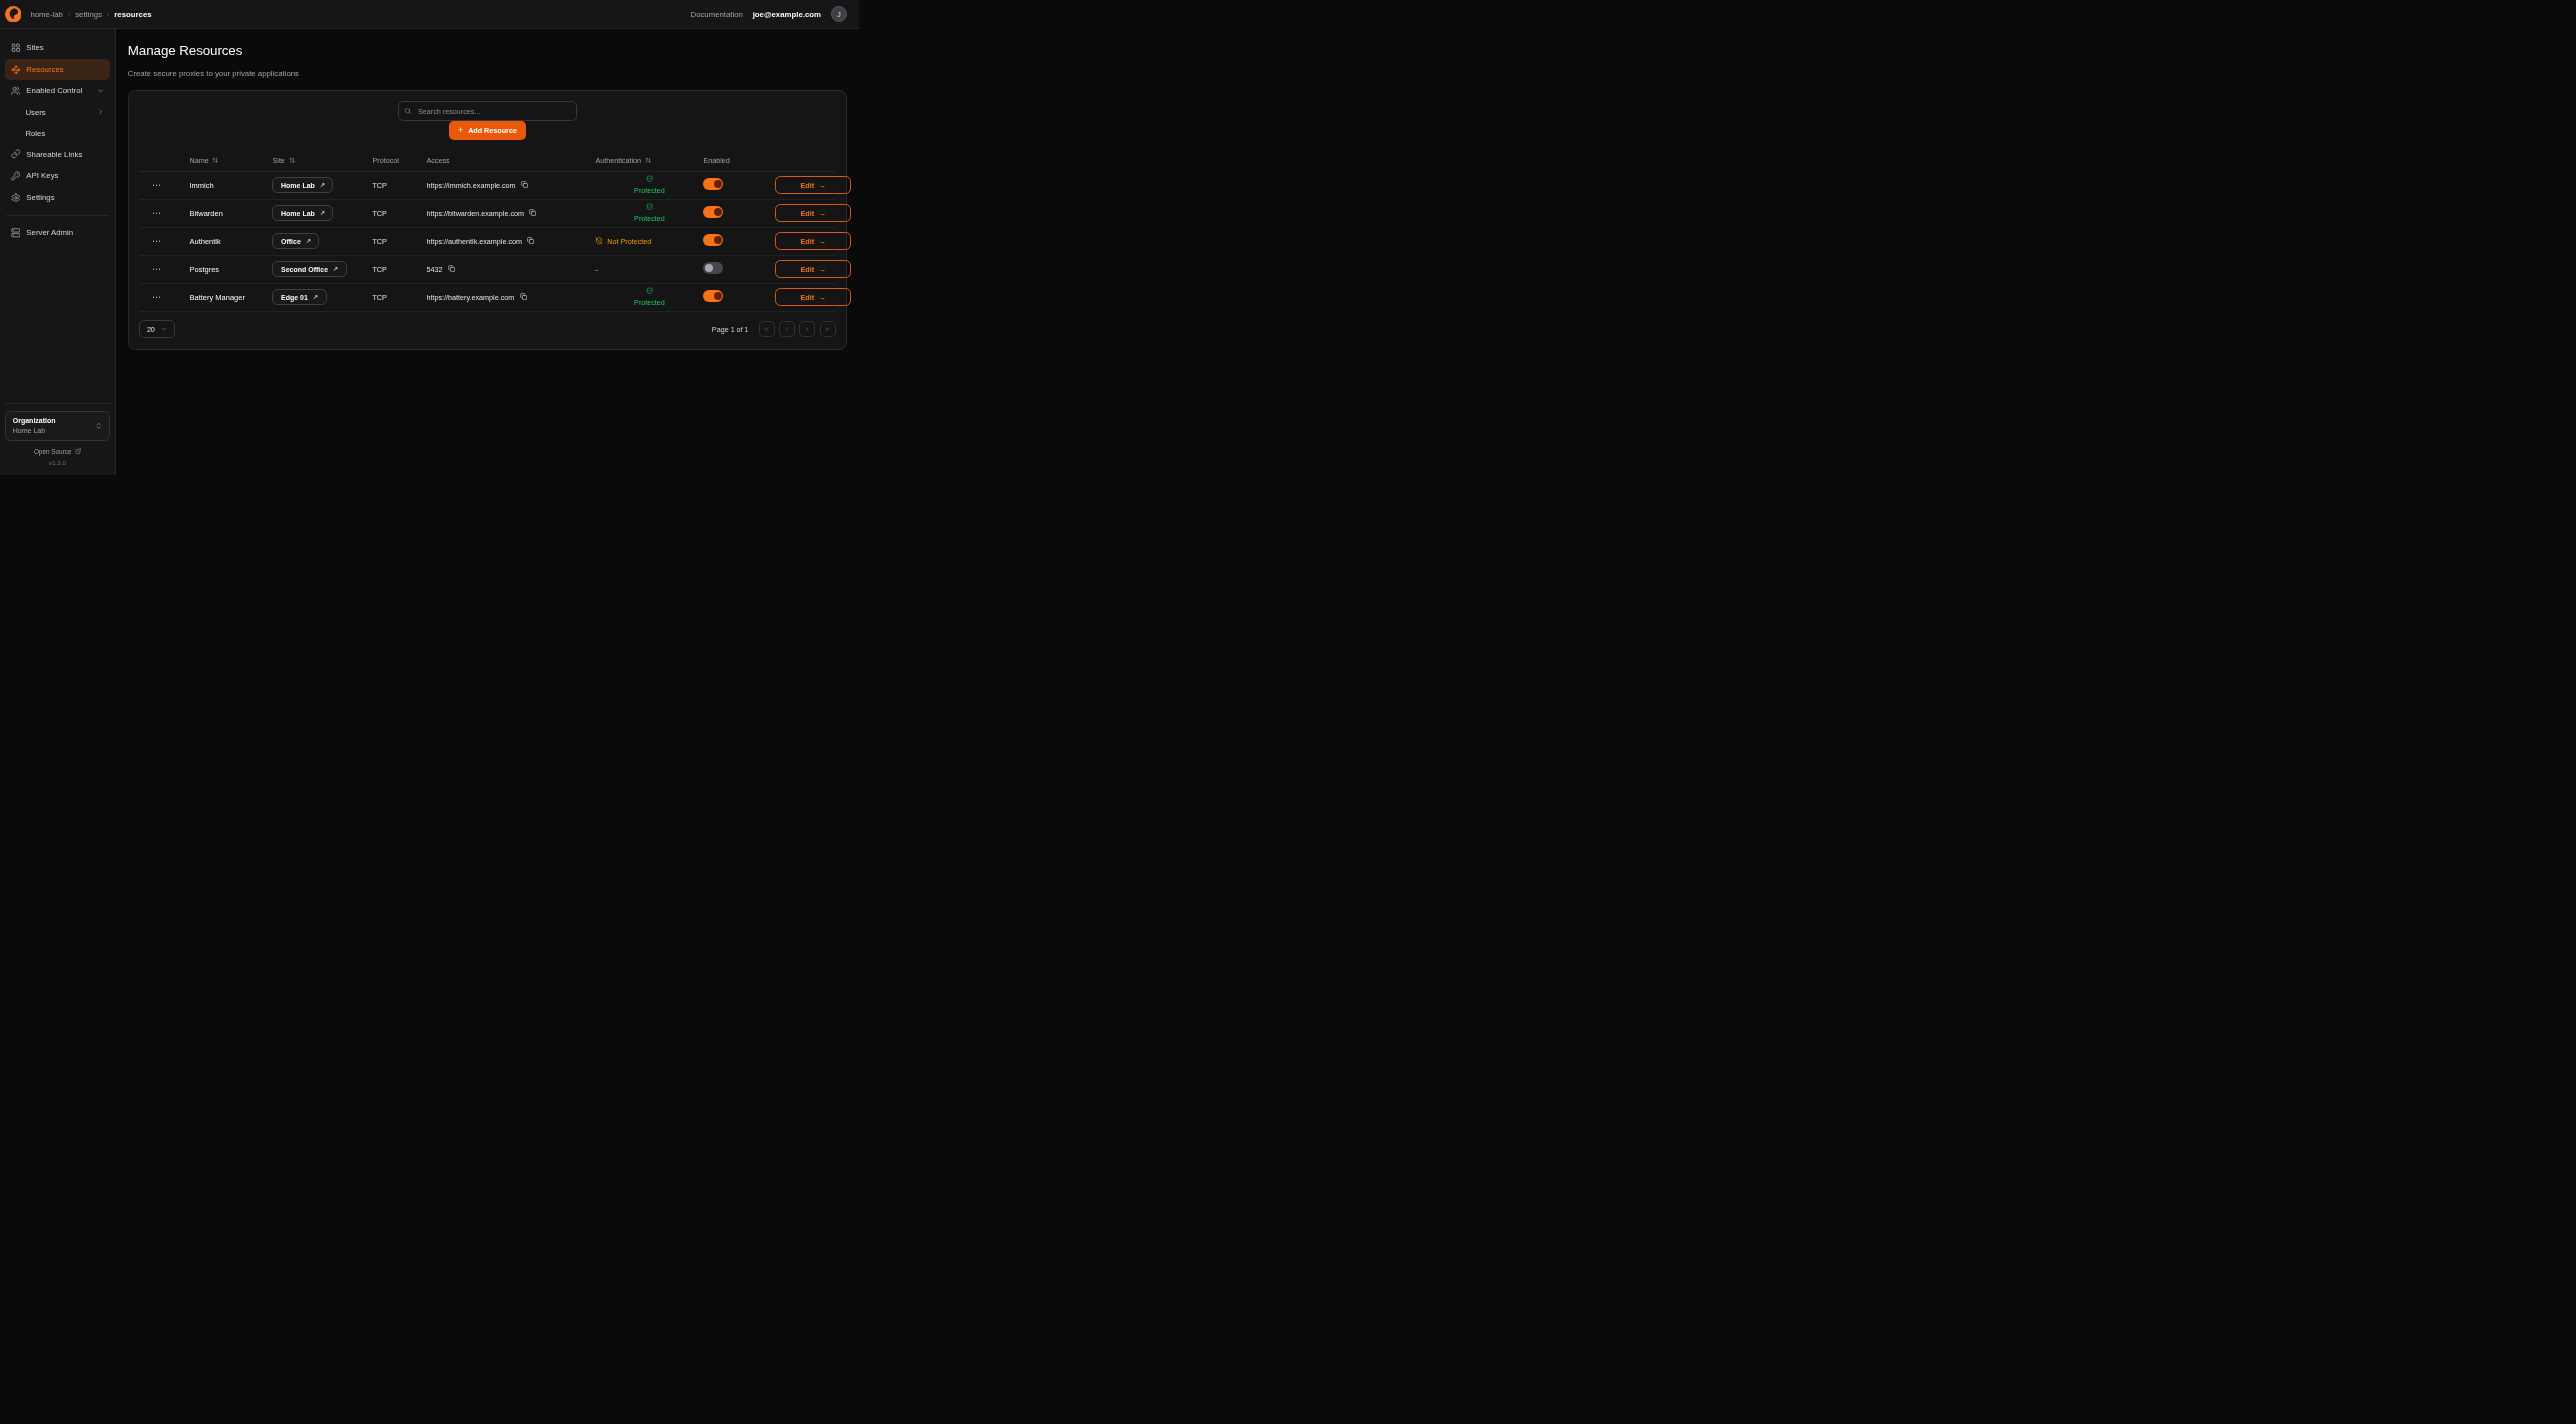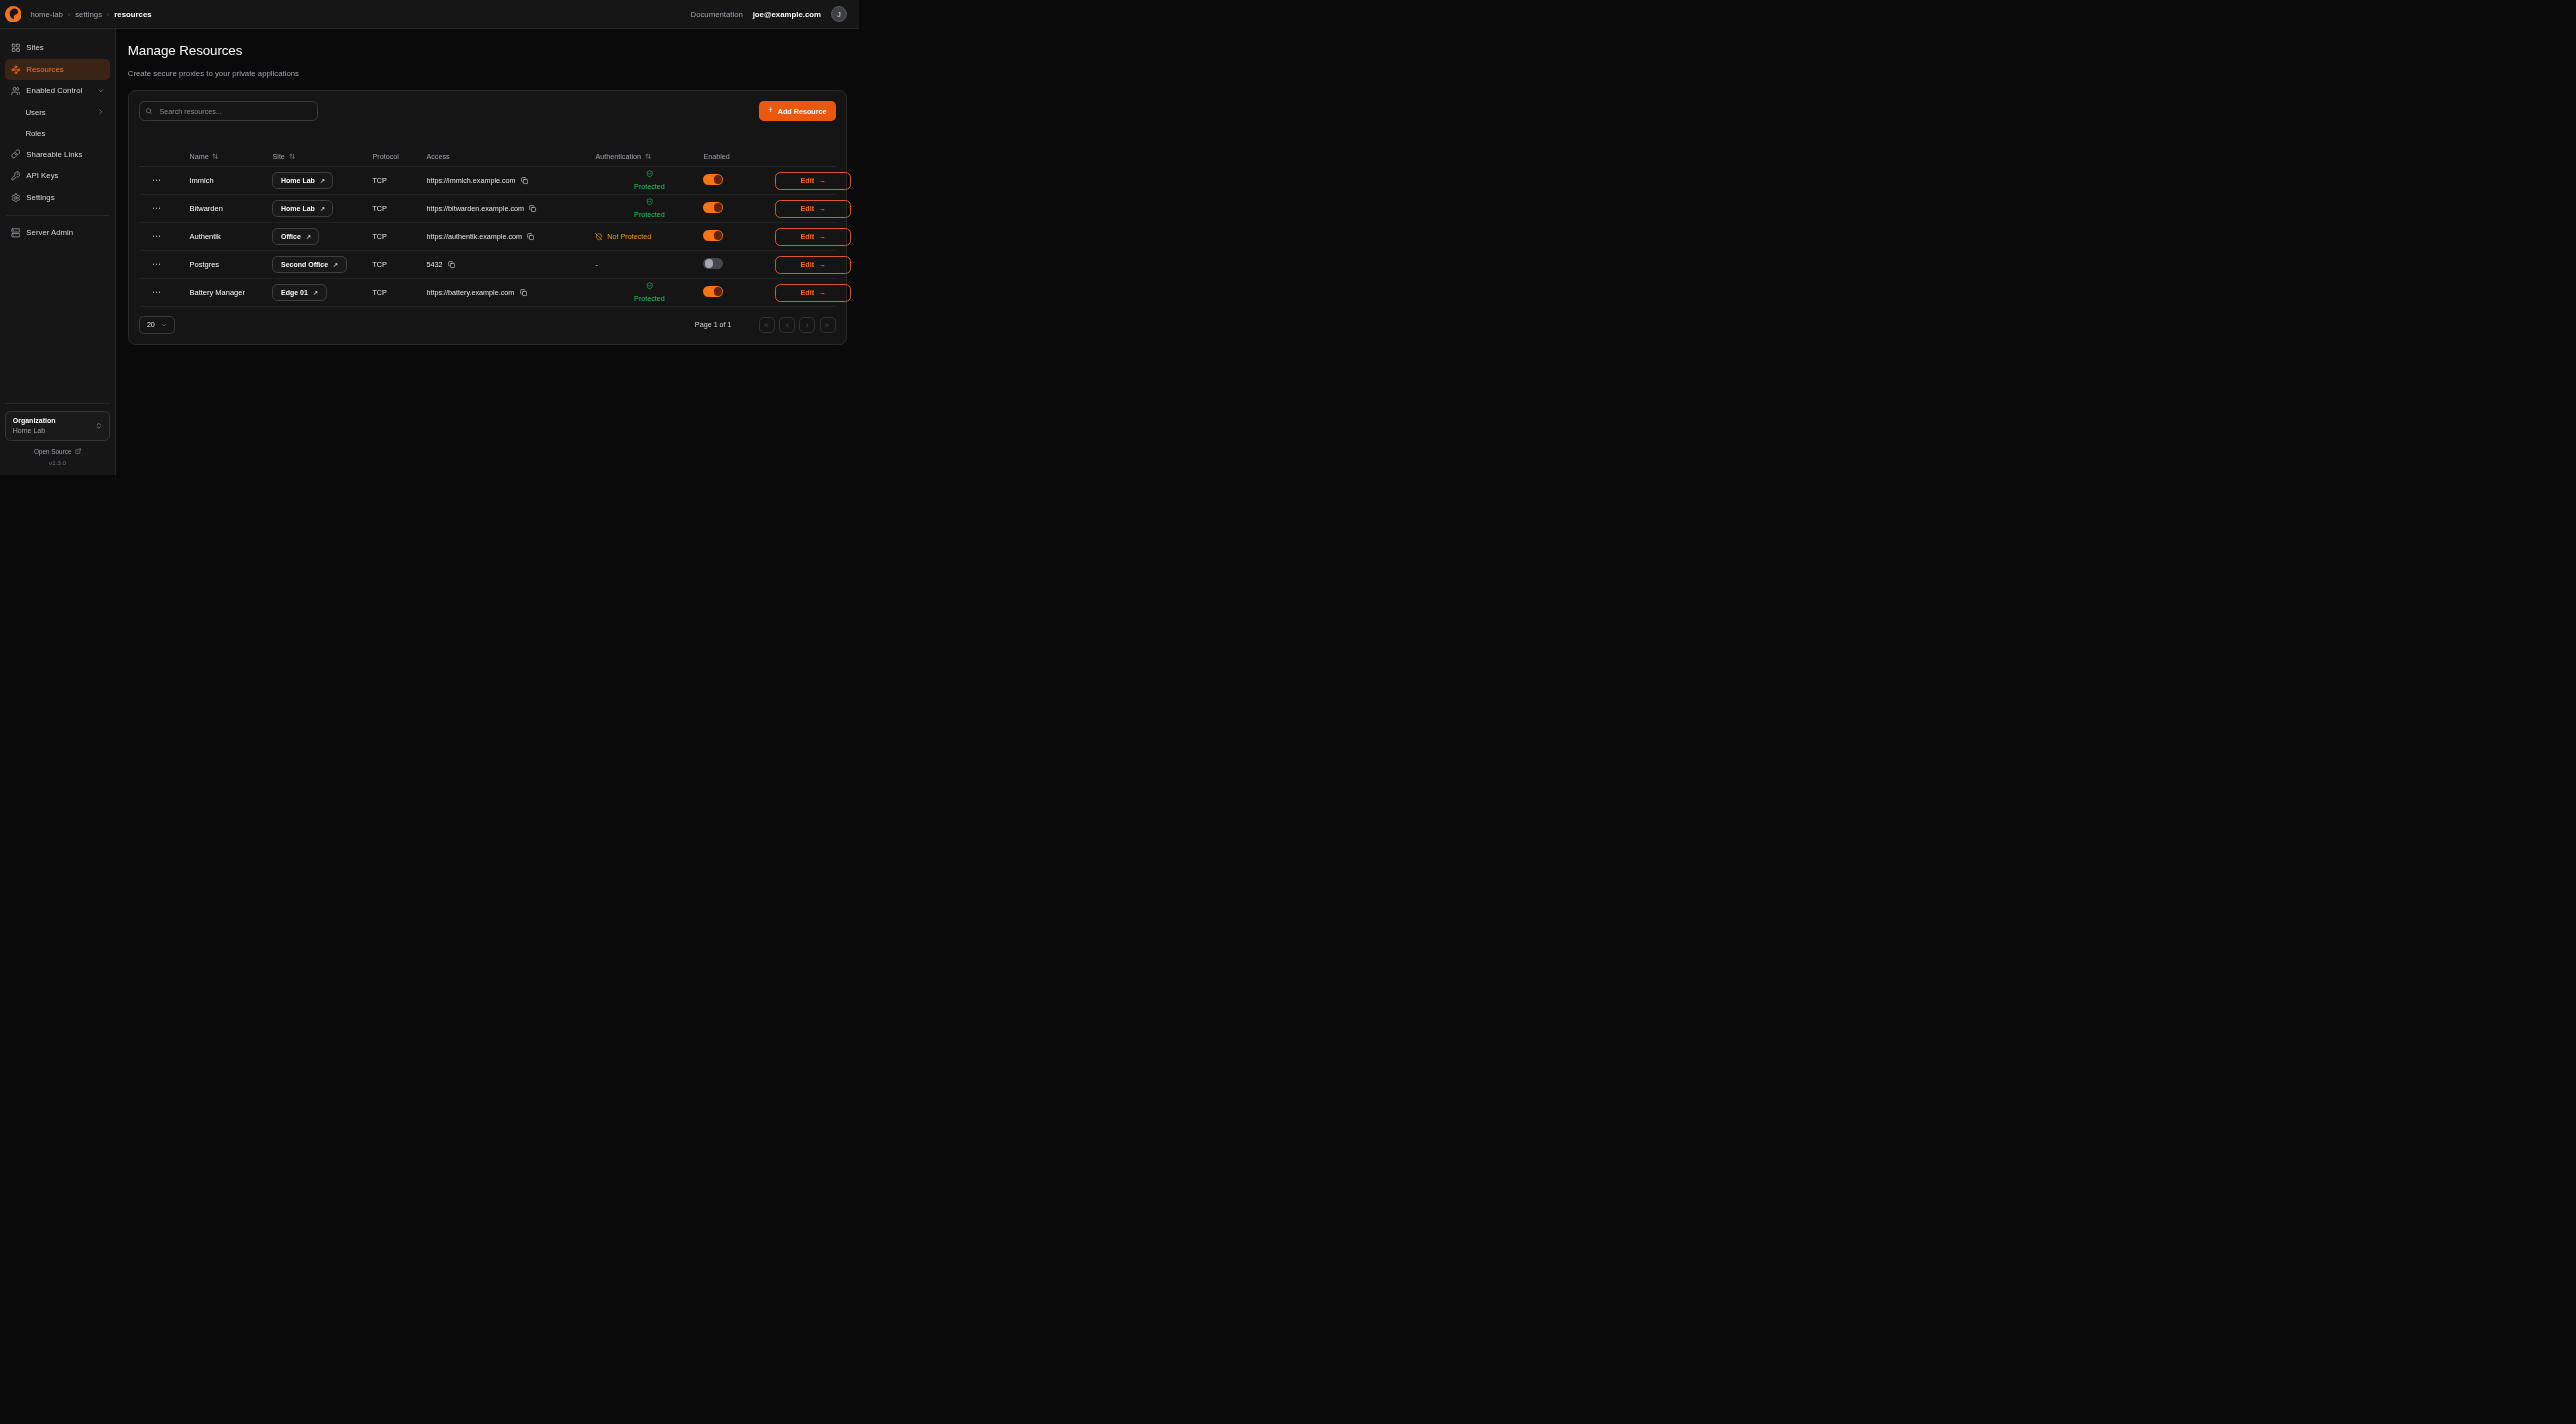--- a/index.html
+++ b/index.html
@@ -61,21 +61,21 @@
   .org-chev { color: #a1a1aa; display: flex; }
   .open-source { margin-top: 7px; display: flex; align-items: center; justify-content: center; gap: 3.2px; color: #a1a1aa; font-size: 6.4px; cursor: pointer; }
   .version { margin-top: 3.8px; text-align: center; color: #71717a; font-size: 6.2px; }
 
   
   .main { flex: 1; padding: 14px 11.8px 0 11.8px; overflow: hidden; }
   .page-title { margin: 0 0 11px; font-size: 13.4px; font-weight: 400; letter-spacing: -0.1px; color: #fafafa; }
   .page-subtitle { margin: 0 0 11.8px; font-size: 7.8px; color: #a1a1aa; }
 
   .card { background: #151515; border: 0.5px solid #2a2a2a; border-radius: 7.5px; padding: 10.7px; }
-  .card-toolbar { display: flex; align-items: center; justify-content: space-between; margin-bottom: 25px; }
+  .card-toolbar { display: flex; align-items: center; justify-content: center; margin-bottom: 10px; flex-direction: column; }
   .search-wrap { position: relative; width: 179px; }
   .search-wrap .search-ic { position: absolute; left: 5.9px; top: 50%; transform: translateY(-50%); color: #8b8b94; display: flex; }
   .search-input {
     width: 100%; height: 19.3px; background: transparent; border: 0.5px solid #3a3a3e; border-radius: 5.4px;
     color: #e4e4e7; font-size: 7.2px; padding: 0 6.4px 0 19px; outline: none;
     font-family: "Liberation Sans", "DejaVu Sans", sans-serif;
   }
   .search-input::placeholder { color: #8b8b94; }
   .add-btn {
     display: inline-flex; align-items: center; gap: 4.8px; height: 19.3px; padding: 0 9px;
@@ -124,21 +124,21 @@
   .edit-btn .arr { font-size: 7.5px; font-weight: 400; }
 
   
   .card-footer { display: flex; align-items: center; justify-content: space-between; margin-top: 8.6px; }
   .pagesize-btn {
     display: inline-flex; align-items: center; gap: 5.9px; height: 17.7px; padding: 0 6.4px;
     background: transparent; border: 0.5px solid #3a3a3e; border-radius: 4.8px; color: #e4e4e7;
     font-size: 7.2px; cursor: pointer; font-family: inherit;
   }
   .pagesize-btn .chev { color: #a1a1aa; display: flex; }
-  .footer-right { display: flex; align-items: center; gap: 27px; }
+  .footer-right { display: flex; align-items: center; gap: 10px; }
   .page-info { font-size: 7.2px; color: #d4d4d8; }
   .pager { display: flex; gap: 4.3px; }
   .pager-btn {
     width: 16px; height: 16px; border-radius: 4.8px; border: 0.5px solid #333336; background: transparent;
     color: #6b6b74; display: flex; align-items: center; justify-content: center; cursor: pointer; padding: 0;
   }
 </style>
 </head>
 <body>
 

